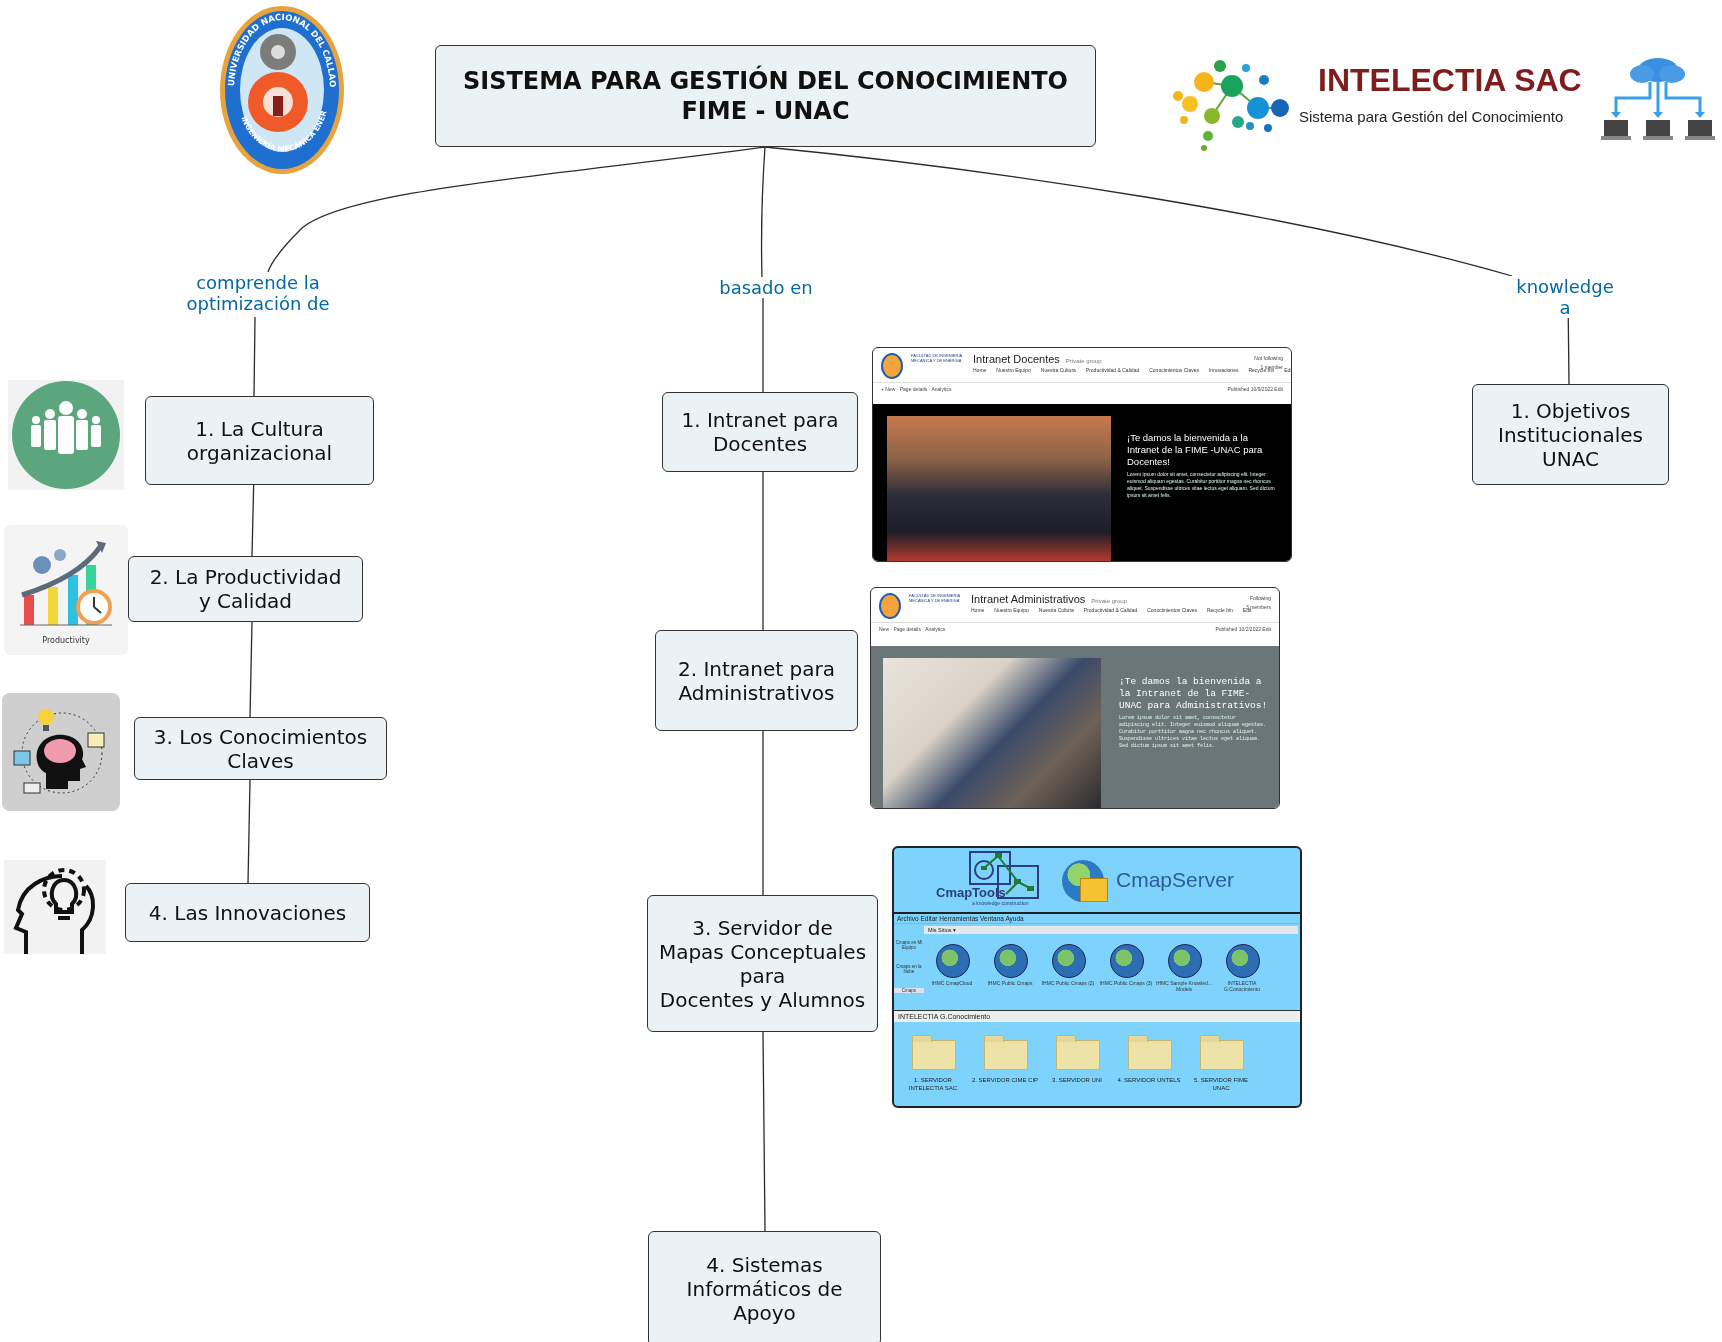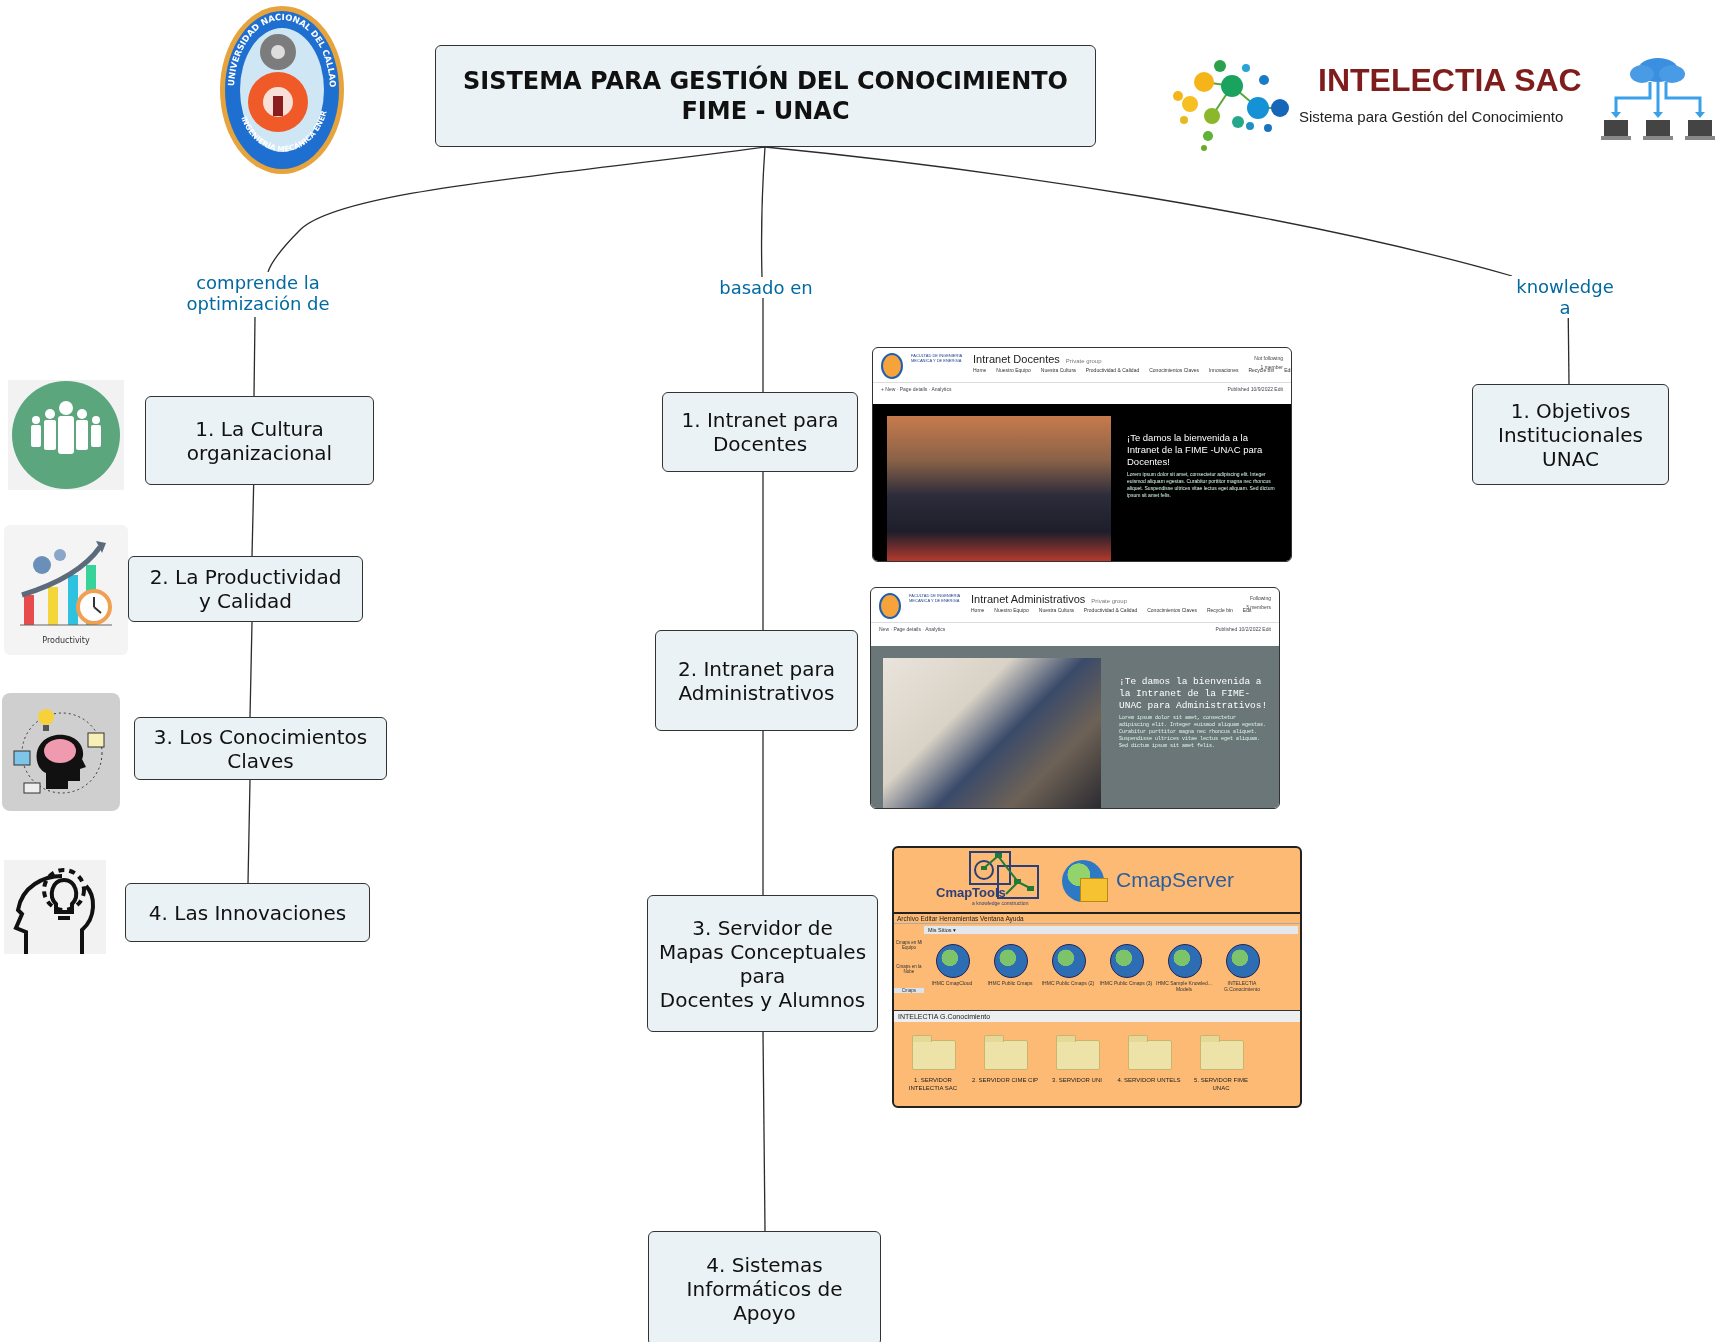--- a/index.html
+++ b/index.html
@@ -24,21 +24,21 @@
   .shot .site-title small { font-size:6px; color:#777; margin-left:6px; }
   .shot .nav { font-size:5px; color:#333; margin-top:2px; display:flex; gap:10px; white-space:nowrap; }
   .shot .right-top { position:absolute; right:8px; top:6px; font-size:5px; color:#444; text-align:right; line-height:9px; }
   .shot .cmd { height:14px; border-top:1px solid #ddd; font-size:5px; color:#445; padding:3px 8px; box-sizing:border-box; display:flex; justify-content:space-between; }
   .shot .hero { position:absolute; left:0; right:0; bottom:0; }
   .shot .photo { position:absolute; left:14px; bottom:0; }
   .shot .welcome { position:absolute; color:#fff; }
   .shot .welcome .h { font-size:9.5px; line-height:12px; }
   .shot .welcome .p { font-size:5px; line-height:7px; color:#dfe; margin-top:3px; }
   
-  .cmap { position:absolute; box-sizing:border-box; border:2px solid #222; border-radius:6px; background:#fdba74; overflow:hidden; font-family:"Liberation Sans", sans-serif; }
+  .cmap { position:absolute; box-sizing:border-box; border:2px solid #222; border-radius:6px; background:#7dd3fc; overflow:hidden; font-family:"Liberation Sans", sans-serif; }
   .cmap .brand { height:64px; position:relative; border-bottom:2px solid #222; }
   .cmap .menu { font-size:6.5px; color:#222; padding:1px 3px; border-bottom:1px solid #aaa; }
   .cmap .toolbar { position:absolute; left:30px; font-size:5.5px; background:#e3e8ee; }
   .cmap .side { position:absolute; left:0; width:30px; font-size:4.5px; text-align:center; color:#333; }
   .globe { position:absolute; width:32px; height:32px; border-radius:50%;
            background:radial-gradient(circle at 40% 40%, #7cc36a 0 30%, #2c6db3 31% 100%); border:1px solid #225; }
   .gl-lab { position:absolute; width:60px; font-size:5px; line-height:6px; text-align:center; color:#333; }
   .folder { position:absolute; width:42px; height:28px; background:#ede2a8; border:1px solid #c9b56c; border-radius:2px; }
   .folder::before { content:""; position:absolute; left:-1px; top:-6px; width:18px; height:6px; background:#e6d896; border:1px solid #c9b56c; border-bottom:none; border-radius:2px 2px 0 0; }
   .fd-lab { position:absolute; width:70px; font-size:6px; line-height:8px; text-align:center; color:#222; }

